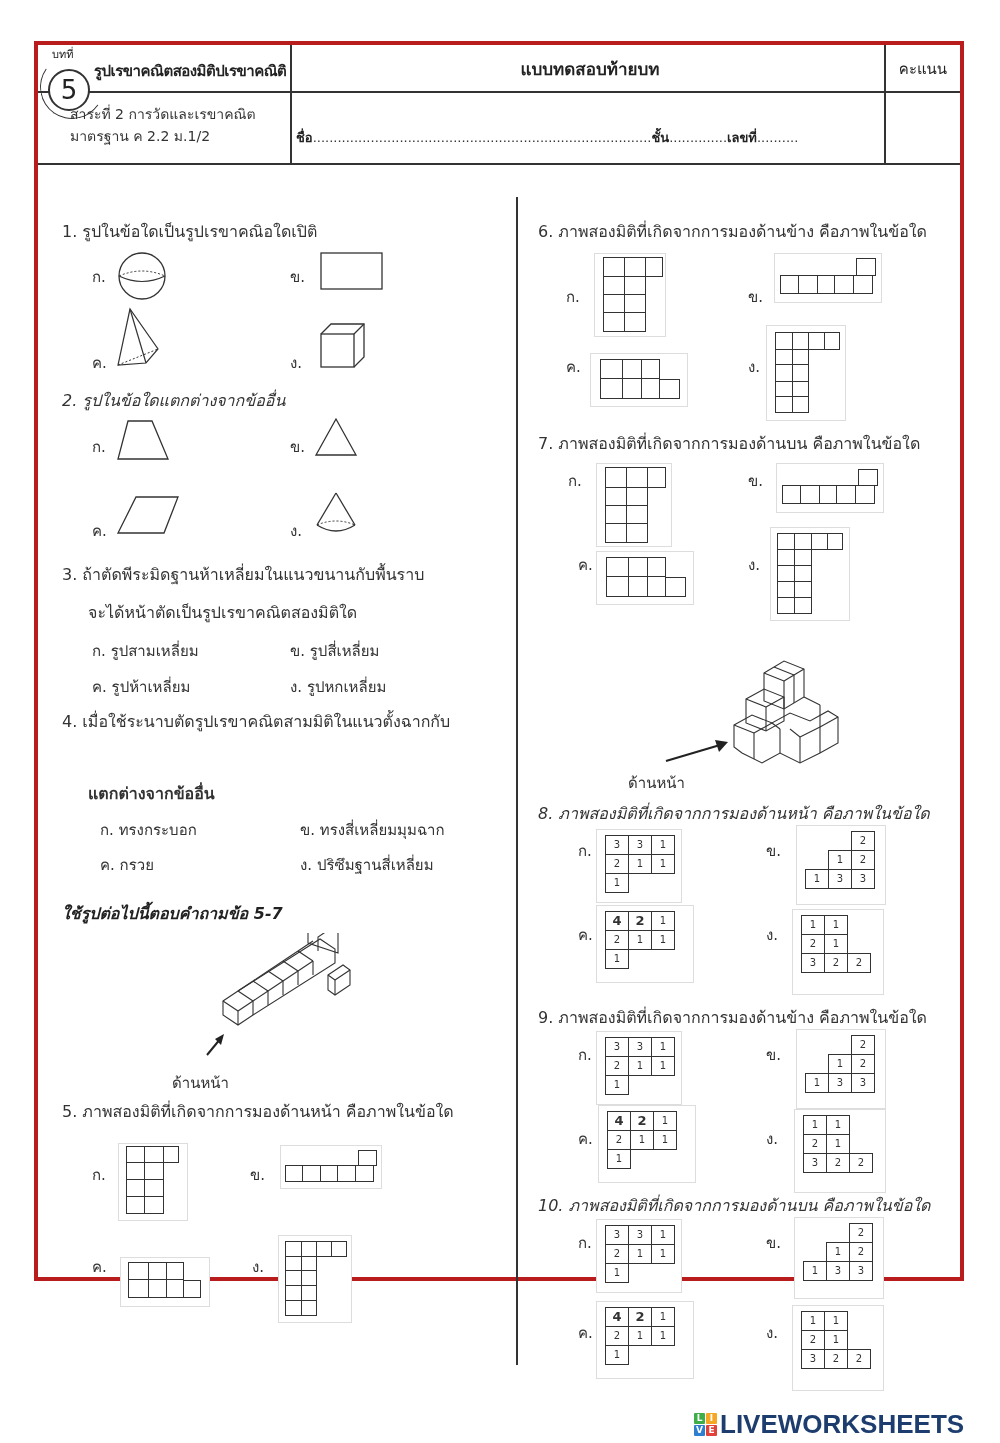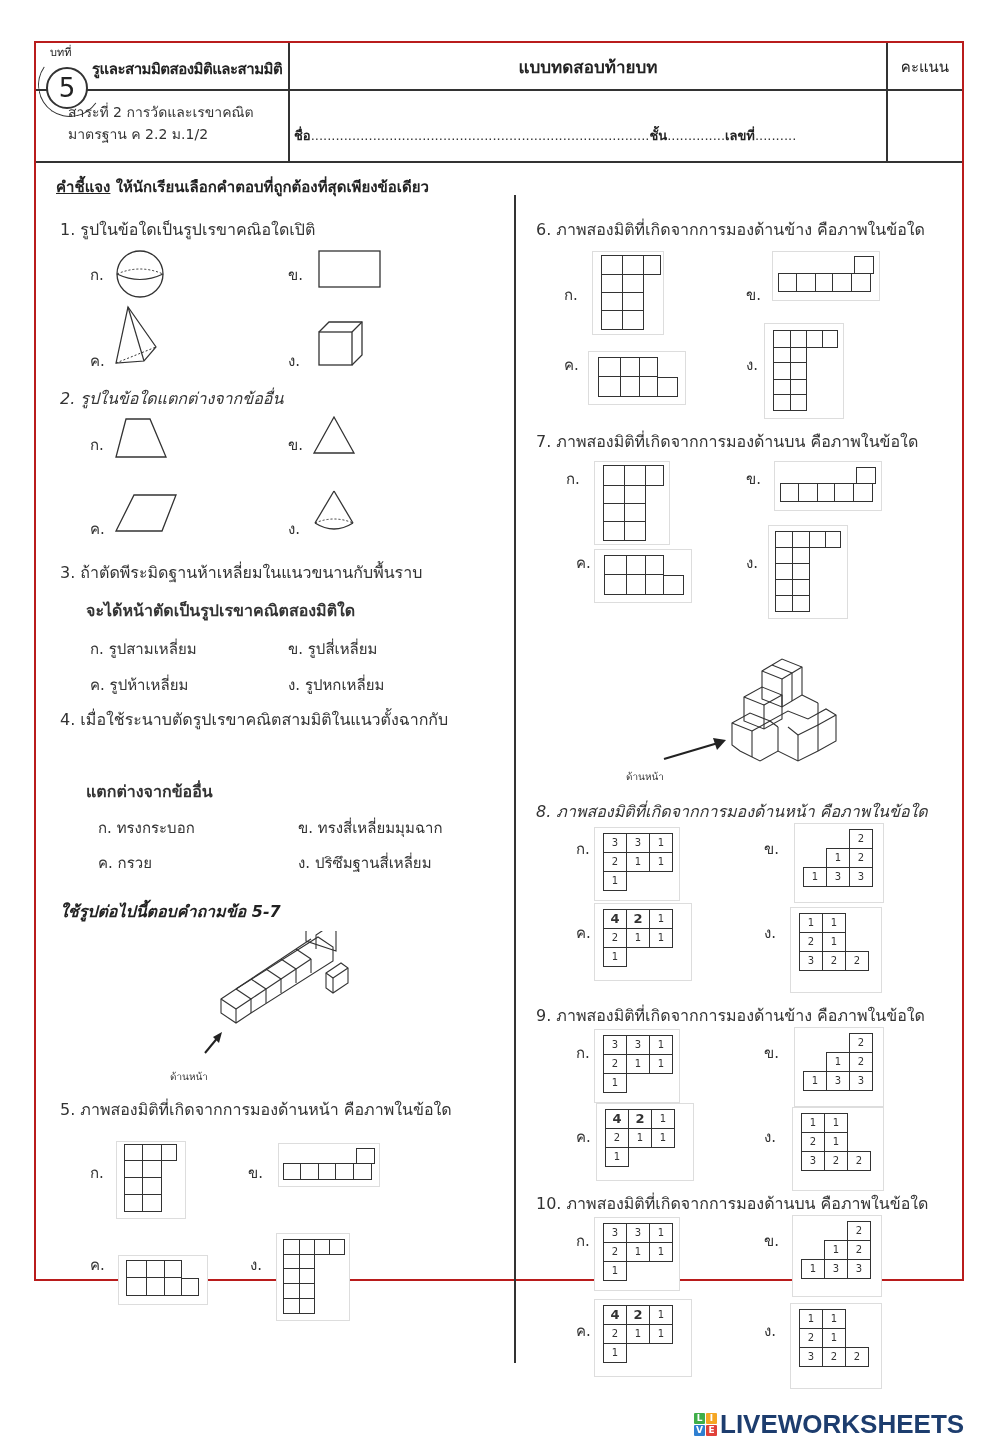--- a/index.html
+++ b/index.html
@@ -1,17 +1,17 @@
 <!DOCTYPE html>
 <html><head>
 <meta charset="utf-8">
 <style>
   html,body{margin:0;padding:0;background:#fff;}
   body{width:1000px;height:1443px;position:relative;font-family:"DejaVu Sans","Liberation Sans",sans-serif;color:#222;overflow:hidden;}
-  .page{position:absolute;left:34px;top:41px;width:930px;height:1240px;border:2px solid #b91c1c;box-sizing:border-box;}
+  .page{position:absolute;left:34px;top:41px;width:930px;height:1240px;border:4px solid #b91c1c;box-sizing:border-box;}
   .hdr{position:absolute;left:0;top:0;width:100%;height:118px;border-bottom:2px solid #333;}
   .hline{position:absolute;background:#333;}
   .chapter-title{position:absolute;left:56px;top:14px;font-size:15px;font-weight:bold;letter-spacing:-0.5px;}
   .chapter-label{position:absolute;left:14px;top:0px;font-size:11px;}
   .chapter-num{position:absolute;left:10px;top:24px;width:38px;height:38px;border:2px solid #333;border-radius:50%;text-align:center;font-size:26px;line-height:38px;background:#fff;}
   .chapter-arc{position:absolute;left:2px;top:10px;width:62px;height:62px;border:1.5px solid #333;border-radius:50%;border-top-color:transparent;border-right-color:transparent;transform:rotate(-10deg);}
   .strand{position:absolute;left:32px;top:58px;font-size:14px;color:#333;line-height:22px;}
   .exam-title{position:absolute;left:252px;top:0;width:600px;height:48px;text-align:center;line-height:48px;font-size:17px;font-weight:bold;}
   .score-label{position:absolute;right:0;top:0;width:74px;height:48px;text-align:center;line-height:48px;font-size:15px;}
   .student-line{position:absolute;left:258px;top:82px;font-size:13px;white-space:nowrap;}
@@ -20,57 +20,53 @@
   .instr{position:absolute;left:20px;top:132px;font-size:15px;font-weight:bold;}
   .instr u{text-decoration:underline;}
   .divider{position:absolute;left:478px;top:152px;width:2px;height:1168px;background:#333;}
   .q{position:absolute;font-size:16px;color:#333;white-space:nowrap;}
   .opt{position:absolute;font-size:15px;color:#333;white-space:nowrap;}
   .sub{position:absolute;font-size:16px;font-weight:bold;font-style:italic;}
   .fig{position:absolute;}
   .boxfig{position:absolute;border:1px solid #ddd;background:#fff;}
   .grid{position:absolute;}
   .grid .c{position:absolute;border:1.5px solid #333;box-sizing:border-box;font-size:10px;text-align:center;color:#333;}
-  .front-label{position:absolute;font-size:10px;color:#333;}
+  .front-label{position:absolute;font-size:15px;color:#333;}
   .brand{position:absolute;left:694px;top:1410px;height:28px;display:flex;align-items:center;}
   .tiles{display:grid;grid-template-columns:11px 11px;grid-gap:1px;margin-right:3px;}
   .tile{width:11px;height:11px;font-size:9px;font-weight:bold;color:#fff;text-align:center;line-height:11px;border-radius:1px;}
   .brand-text{font-family:"Liberation Sans",sans-serif;font-weight:bold;font-size:26px;color:#1d3d6e;letter-spacing:0px;}
 </style>
 </head>
 <body>
 
 <div class="page">
 
   <div class="hdr">
     <div class="hline" style="left:252px;top:0;width:2px;height:118px;"></div>
     <div class="hline" style="right:74px;top:0;width:2px;height:118px;"></div>
     <div class="hline" style="left:0;top:46px;width:100%;height:2px;"></div>
 
     <div class="chapter-arc"></div>
     <div class="chapter-label">บทที่</div>
     <div class="chapter-num">5</div>
-    <div class="chapter-title">รูและสามมิตสองมิติและสามมิติ</div>
+    <div class="chapter-title">รูปเรขาคณิตสองมิติปเรขาคณิติ</div>
     <div class="strand">
       <div>สาระที่ 2 การวัดและเรขาคณิต</div>
       <div>มาตรฐาน ค 2.2 ม.1/2</div>
     </div>
 
     <div class="exam-title">แบบทดสอบท้ายบท</div>
     <div class="score-label">คะแนน</div>
     <div class="student-line">
       <b>ชื่อ</b><span class="dots">..................................................................................</span><b>ชั้น</b><span class="dots">..............</span><b>เลขที่</b><span class="dots">..........</span>
     </div>
     <div style="position:absolute;right:0;top:48px;width:74px;height:70px;"></div>
   </div>
 
-  <div class="instr">
-    <u>คำชี้แจง</u>
-    <span>ให้นักเรียนเลือกคำตอบที่ถูกต้องที่สุดเพียงข้อเดียว</span>
-  </div>
 
   <div class="divider"></div>
 
   <div class="q" style="left:24px;top:174px;">
     <span>1.</span> <span>รูปในข้อใดเป็นรูปเรขาคณิอใดเปิติ</span>
   </div>
   <div class="opt" style="left:54px;top:220px;">ก.</div>
   <svg class="fig" style="left:78px;top:206px;" width="54" height="50">
     <circle cx="26" cy="25" r="23" fill="none" stroke="#333" stroke-width="1.3"></circle>
     <path d="M3 25 Q26 36 49 25" fill="none" stroke="#333" stroke-width="1.2"></path>
@@ -112,21 +108,21 @@
   <svg class="fig" style="left:276px;top:446px;" width="46" height="46">
     <line x1="22" y1="2" x2="3" y2="34" stroke="#333" stroke-width="1.3"></line>
     <line x1="22" y1="2" x2="41" y2="34" stroke="#333" stroke-width="1.3"></line>
     <path d="M3 34 Q22 46 41 34" fill="none" stroke="#333" stroke-width="1.3"></path>
     <path d="M3 34 Q22 26 41 34" fill="none" stroke="#333" stroke-width="1" stroke-dasharray="2,2"></path>
   </svg>
 
   <div class="q" style="left:24px;top:517px;">
     <span>3.</span> <span>ถ้าตัดพีระมิดฐานห้าเหลี่ยมในแนวขนานกับพื้นราบ</span>
   </div>
-  <div class="q" style="left:50px;top:555px;font-weight:bold;">จะได้หน้าตัดเป็นรูปเรขาคณิตสองมิติใด</div>
+  <div class="q" style="left:50px;top:555px;">จะได้หน้าตัดเป็นรูปเรขาคณิตสองมิติใด</div>
   <div class="opt" style="left:54px;top:594px;"><span>ก.</span> <span>รูปสามเหลี่ยม</span></div>
   <div class="opt" style="left:252px;top:594px;"><span>ข.</span> <span>รูปสี่เหลี่ยม</span></div>
   <div class="opt" style="left:54px;top:630px;text-align:right;"><span>ค.</span> <span>รูปห้าเหลี่ยม</span></div>
   <div class="opt" style="left:252px;top:630px;"><span>ง.</span> <span>รูปหกเหลี่ยม</span></div>
 
   <div class="q" style="left:24px;top:664px;">
     <span>4.</span> <span>เมื่อใช้ระนาบตัดรูปเรขาคณิตสามมิติในแนวตั้งฉากกับ</span>
   </div>
   <div class="q" style="left:50px;top:736px;font-weight:bold;">แตกต่างจากข้ออื่น</div>
   <div class="opt" style="left:62px;top:773px;"><span>ก.</span> <span>ทรงกระบอก</span></div>
@@ -482,21 +478,21 @@
         <div class="c" style="left: 0px; top: 0px; width: 24px; height: 20px; line-height: 18px;">1</div>
         <div class="c" style="left: 23px; top: 0px; width: 24px; height: 20px; line-height: 18px;">1</div>
         <div class="c" style="left: 0px; top: 19px; width: 24px; height: 20px; line-height: 18px;">2</div>
         <div class="c" style="left: 23px; top: 19px; width: 24px; height: 20px; line-height: 18px;">1</div>
         <div class="c" style="left: 0px; top: 38px; width: 24px; height: 20px; line-height: 18px;">3</div>
         <div class="c" style="left: 23px; top: 38px; width: 24px; height: 20px; line-height: 18px;">2</div>
         <div class="c" style="left: 46px; top: 38px; width: 24px; height: 20px; line-height: 18px;">2</div>
       </div>
     </div>
 
-  <div class="q" style="left:500px;top:1148px;">
+  <div class="q" style="left:500px;top:1148px;font-style:italic;">
     <span>10.</span> <span>ภาพสองมิติที่เกิดจากการมองด้านบน  คือภาพในข้อใด</span>
   </div>
   <div class="opt" style="left:540px;top:1186px;">ก.</div>
   <div class="boxfig numgrid" style="left:558px;top:1174px;width:84px;height:72px;">
       <div class="grid" style="left: 8px; top: 5px;">
         <div class="c" style="left: 0px; top: 0px; width: 24px; height: 20px; line-height: 18px;">3</div>
         <div class="c" style="left: 23px; top: 0px; width: 24px; height: 20px; line-height: 18px;">3</div>
         <div class="c" style="left: 46px; top: 0px; width: 24px; height: 20px; line-height: 18px;">1</div>
         <div class="c" style="left: 0px; top: 19px; width: 24px; height: 20px; line-height: 18px;">2</div>
         <div class="c" style="left: 23px; top: 19px; width: 24px; height: 20px; line-height: 18px;">1</div>

